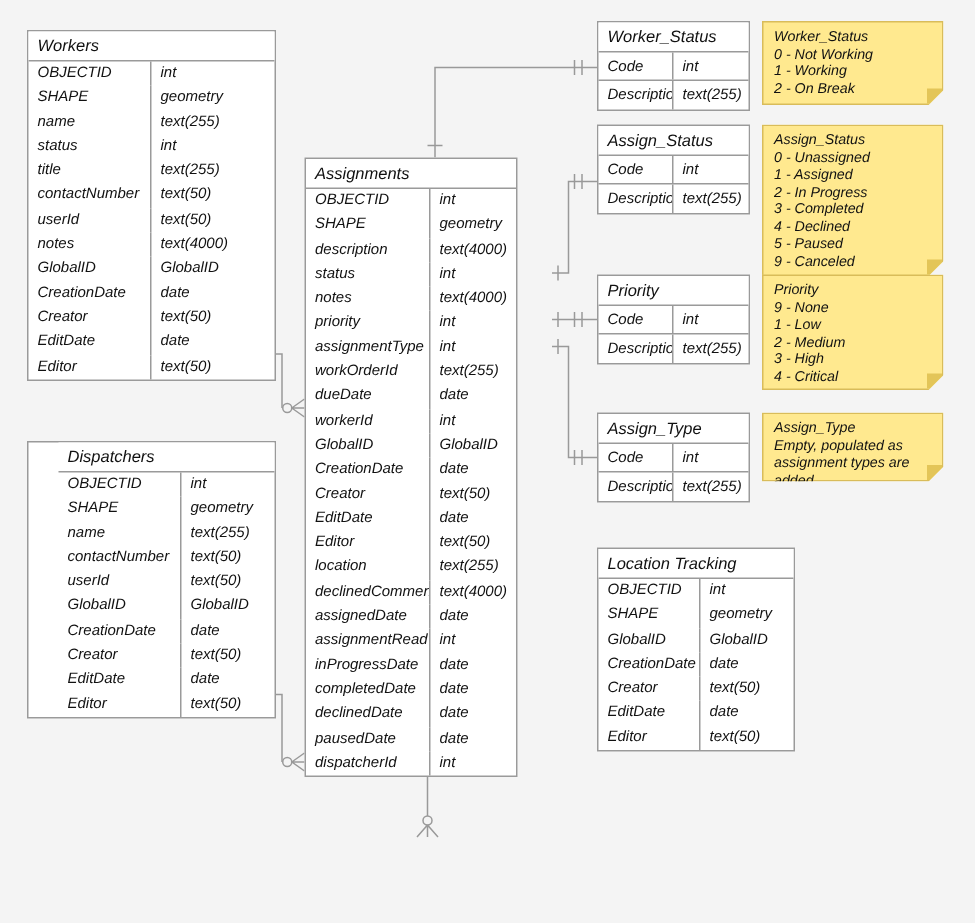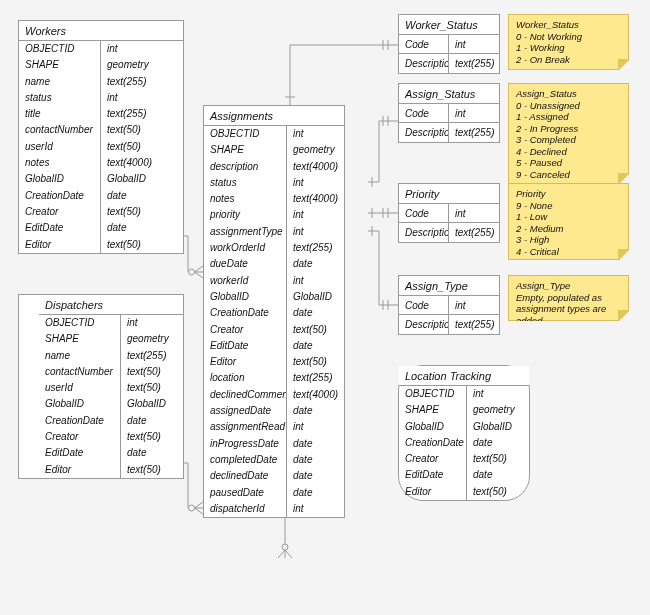--- a/index.html
+++ b/index.html
@@ -328,21 +328,21 @@
           <div class="tname">Code</div>
           <div class="ttype">int</div>
         </div>
         <div class="trow">
           <div class="tname">Description</div>
           <div class="ttype">text(255)</div>
         </div>
       </div>
   </div>
 
-  <div class="table" style="left:398px; top:365px; width:132px;border-radius:25px; --namew:68px;">
+  <div class="table" style="left:398px; top:365px; width:132px; --namew:68px;">
     <div class="thead">Location Tracking</div>
     <div class="tbody">
         <div class="trow">
           <div class="tname">OBJECTID</div>
           <div class="ttype">int</div>
         </div>
         <div class="trow">
           <div class="tname">SHAPE</div>
           <div class="ttype">geometry</div>
         </div>

